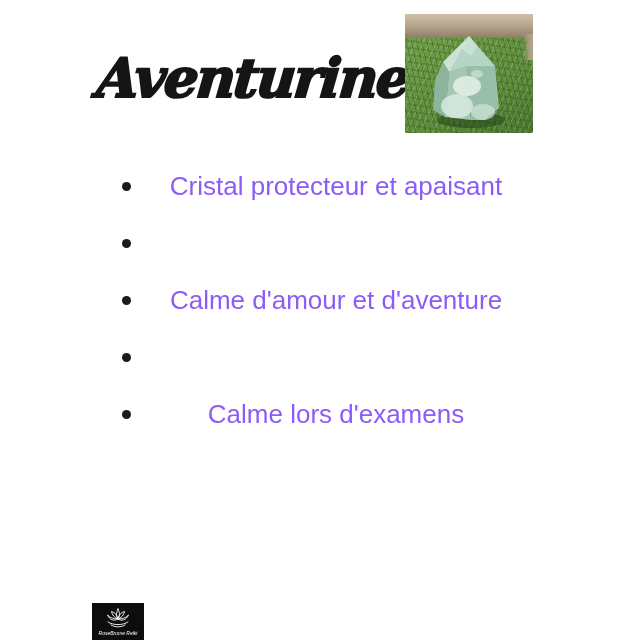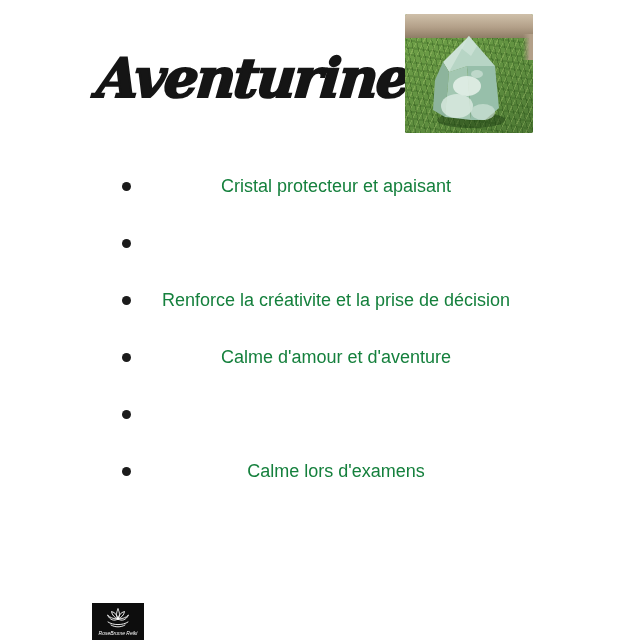--- a/index.html
+++ b/index.html
@@ -55,21 +55,21 @@
   .item{
     position:relative;min-height:40px;margin-bottom:17px;
     text-align:center;
   }
   .dot{
     position:absolute;left:20px;top:16px;width:9px;height:9px;
     border-radius:50%;background:#1b1b1b;
   }
   .item-text{
     display:inline-block;max-width:460px;
-    font-size:18px;line-height:40px;color:#15803d;text-align:center;
+    font-size:26px;line-height:40px;color:#8b5cf6;text-align:center;
   }
   .w420 .item-text{max-width:420px;}
   .w380 .item-text{max-width:380px;}
 
   
   .logo{
     position:absolute;left:92px;top:603px;width:52px;height:50px;
     background:#0d0d0d;
     display:flex;flex-direction:column;align-items:center;
     padding-top:4px;box-sizing:border-box;
@@ -107,24 +107,20 @@
 </div>
 
 <ul class="list">
   <li class="item">
     <span class="dot"></span>
     <span class="item-text">Cristal protecteur et apaisant</span>
   </li>
   <li class="item">
     <span class="dot"></span>
   </li>
-  <li class="item w420">
-    <span class="dot"></span>
-    <span class="item-text">Renforce la créativite et la prise de décision</span>
-  </li>
   <li class="item">
     <span class="dot"></span>
     <span class="item-text">Calme d'amour et d'aventure</span>
   </li>
   <li class="item">
     <span class="dot"></span>
   </li>
   <li class="item">
     <span class="dot"></span>
     <span class="item-text">Calme lors d'examens</span>

